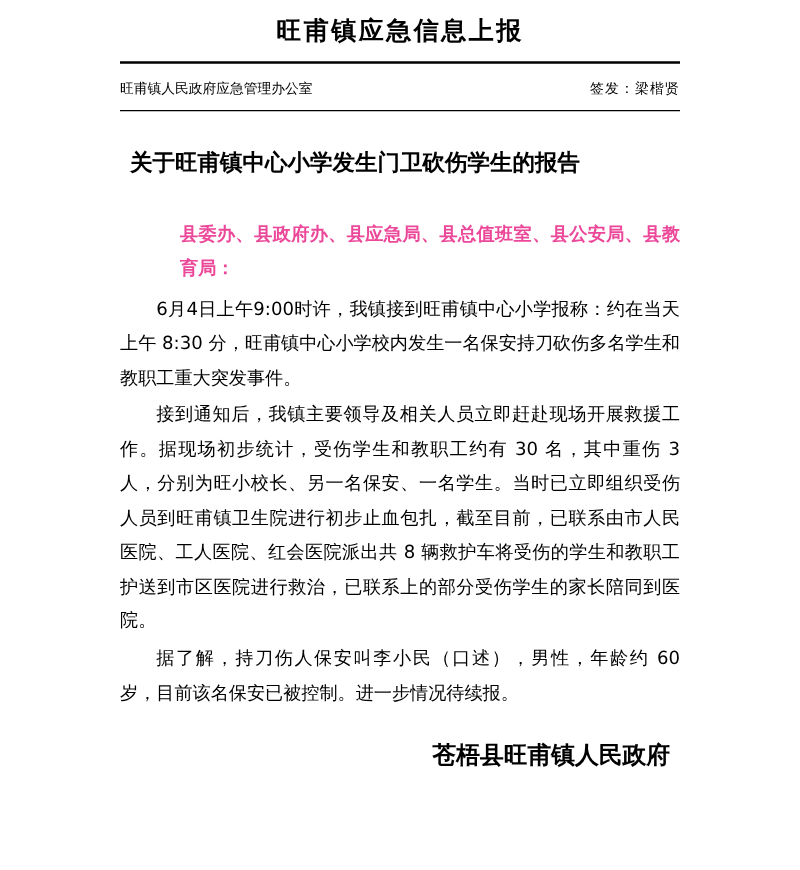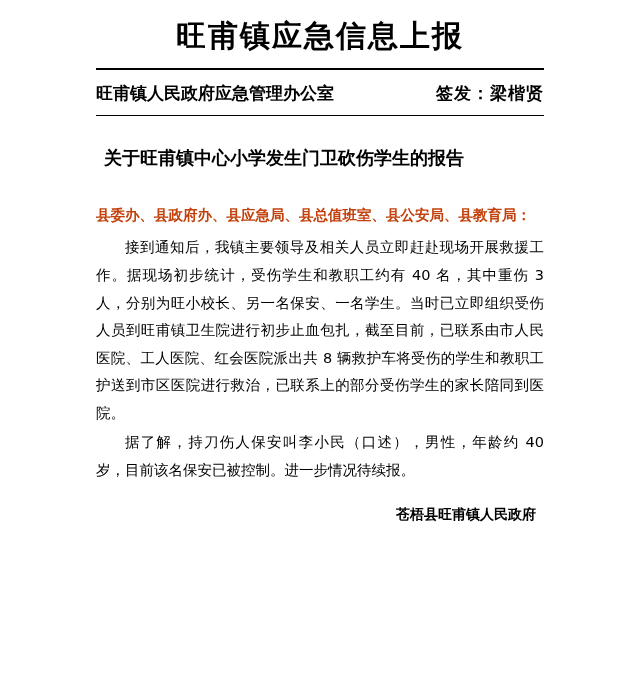--- a/index.html
+++ b/index.html
@@ -17,41 +17,41 @@
   .page {
     position: relative;
     width: 640px;
     height: 696px;
     background: #ffffff;
     box-sizing: border-box;
     padding: 0 96px;
   }
   .doc-title {
     text-align: center;
-    font-family: Liberation Mono, monospace;
+    font-family: Liberation Sans, sans-serif;
     font-weight: bold;
-    font-size: 30px;
+    font-size: 20px;
     letter-spacing: 2px;
     color: #000000;
     margin-bottom: 0;
     line-height: 1.2;
     white-space: nowrap;
   }
   .title-rule {
     height: 2px;
     background: #000000;
     margin-top: 12px;
     margin-bottom: 0;
   }
   .meta-row {
     display: flex;
     justify-content: space-between;
     align-items: flex-start;
-    font-size: 17px;
-    font-weight: bold;
+    font-size: 11px;
+    font-weight: normal;
     color: #000000;
     margin-top: 12px;
     padding-bottom: 10px;
   }
   .meta-left { white-space: nowrap; }
   .meta-right { white-space: nowrap; letter-spacing: 1px; margin-left: 44px; }
   .meta-rule {
     height: 1px;
     background: #000000;
     margin-bottom: 26px;
@@ -61,36 +61,37 @@
     font-weight: bold;
     font-size: 18px;
     line-height: 1.75;
     color: #000000;
     margin: 0 8px 28px 8px;
   }
   .addressee {
     font-size: 14.5px;
     font-weight: bold;
     line-height: 1.85;
-    color: #c2410c;
+    color: #ec4899;
     margin-bottom: 6px;
     text-align: justify;
+    margin-left: 48px;
   }
   .para {
     font-size: 14.5px;
     line-height: 1.9;
     color: #000000;
     text-indent: 2em;
     text-align: justify;
     margin: 0 0 2px 0;
   }
   .signature {
     margin-top: 22px;
     text-align: right;
-    font-size: 14px;
+    font-size: 19px;
     font-weight: bold;
     color: #000000;
     padding-right: 8px;
   }
 </style>
 </head>
 <body>
 
 <div class="page">
 
@@ -102,18 +103,19 @@
     <span class="meta-left">旺甫镇人民政府应急管理办公室</span>
     <span class="meta-right">签发：梁楷贤</span>
   </div>
 
   <div class="meta-rule"></div>
 
   <h2 class="subject">关于旺甫镇中心小学发生门卫砍伤学生的报告</h2>
 
   <p class="addressee">县委办、县政府办、县应急局、县总值班室、县公安局、县教育局：</p>
 
-  <p class="para">接到通知后，我镇主要领导及相关人员立即赶赴现场开展救援工作。据现场初步统计，受伤学生和教职工约有 40 名，其中重伤 3 人，分别为旺小校长、另一名保安、一名学生。当时已立即组织受伤人员到旺甫镇卫生院进行初步止血包扎，截至目前，已联系由市人民医院、工人医院、红会医院派出共 8 辆救护车将受伤的学生和教职工护送到市区医院进行救治，已联系上的部分受伤学生的家长陪同到医院。</p>
-  <p class="para">据了解，持刀伤人保安叫李小民（口述），男性，年龄约 40 岁，目前该名保安已被控制。进一步情况待续报。</p>
+  <p class="para">6月4日上午9:00时许，我镇接到旺甫镇中心小学报称：约在当天上午 8:30 分，旺甫镇中心小学校内发生一名保安持刀砍伤多名学生和教职工重大突发事件。</p>
+  <p class="para">接到通知后，我镇主要领导及相关人员立即赶赴现场开展救援工作。据现场初步统计，受伤学生和教职工约有 30 名，其中重伤 3 人，分别为旺小校长、另一名保安、一名学生。当时已立即组织受伤人员到旺甫镇卫生院进行初步止血包扎，截至目前，已联系由市人民医院、工人医院、红会医院派出共 8 辆救护车将受伤的学生和教职工护送到市区医院进行救治，已联系上的部分受伤学生的家长陪同到医院。</p>
+  <p class="para">据了解，持刀伤人保安叫李小民（口述），男性，年龄约 60 岁，目前该名保安已被控制。进一步情况待续报。</p>
 
   <div class="signature">苍梧县旺甫镇人民政府</div>
 
 </div>
 
 </body></html>

